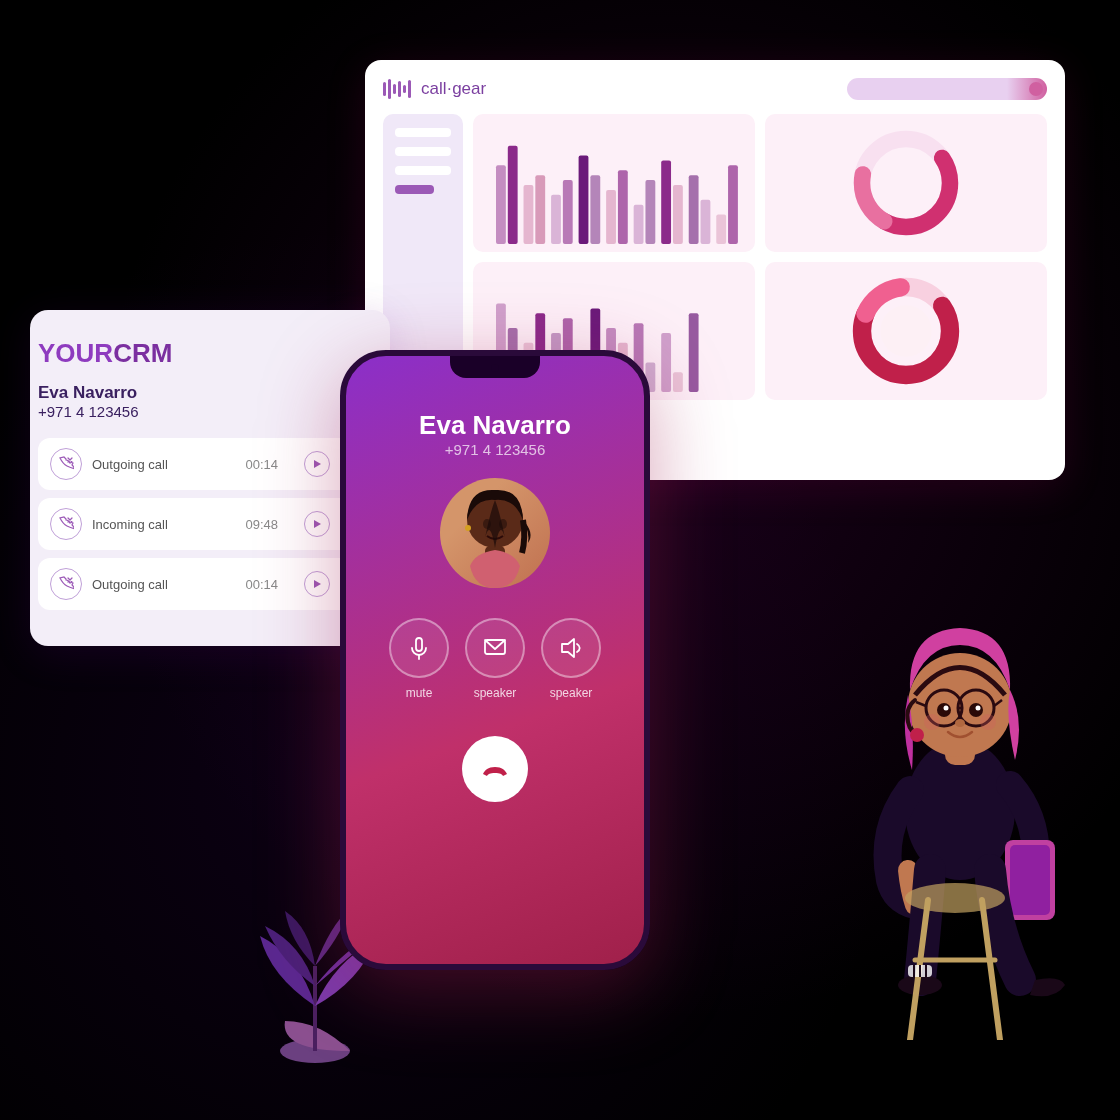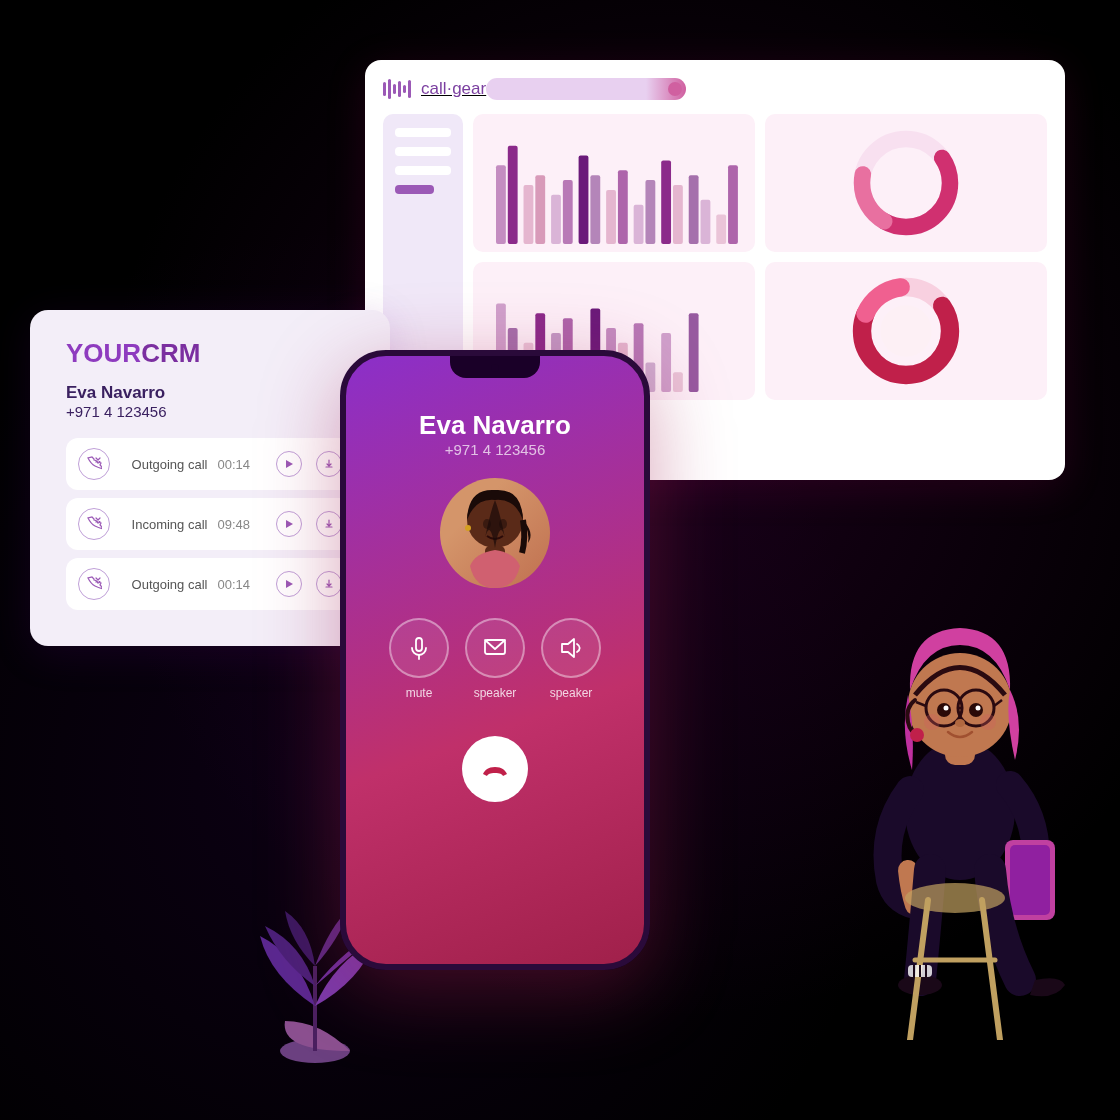--- a/index.html
+++ b/index.html
@@ -22,22 +22,22 @@
       background: #fff;
       border-radius: 16px;
       box-shadow: 0 8px 40px rgba(180,0,100,0.15);
       overflow: hidden;
       padding: 18px;
     }
 
     .dashboard-header {
       display: flex;
       align-items: center;
+      justify-content: space-between;
       margin-bottom: 14px;
-      text-decoration: underline;
     }
 
     .callgear-logo {
       display: flex;
       align-items: center;
       gap: 6px;
     }
 
     .search-bar {
       width: 200px;
@@ -95,21 +95,21 @@
 
     
     .crm-card {
       position: absolute;
       top: 310px;
       left: 30px;
       width: 360px;
       background: #f3eef8;
       border-radius: 18px;
       box-shadow: 0 8px 40px rgba(100,0,150,0.15);
-      padding: 28px 36px;
+      padding: 28px 8px;
       z-index: 10;
     }
 
     .crm-title {
       font-size: 26px;
       font-weight: 700;
       color: #3a2060;
       margin-bottom: 14px;
     }
 
@@ -130,21 +130,20 @@
     }
 
     .call-log-item {
       display: flex;
       align-items: center;
       background: #fff;
       border-radius: 12px;
       padding: 10px 12px;
       margin-bottom: 8px;
       gap: 10px;
-      text-align: right;
     }
 
     .call-icon {
       width: 32px;
       height: 32px;
       border-radius: 50%;
       border: 1.5px solid #c0a0d8;
       display: flex;
       align-items: center;
       justify-content: center;

